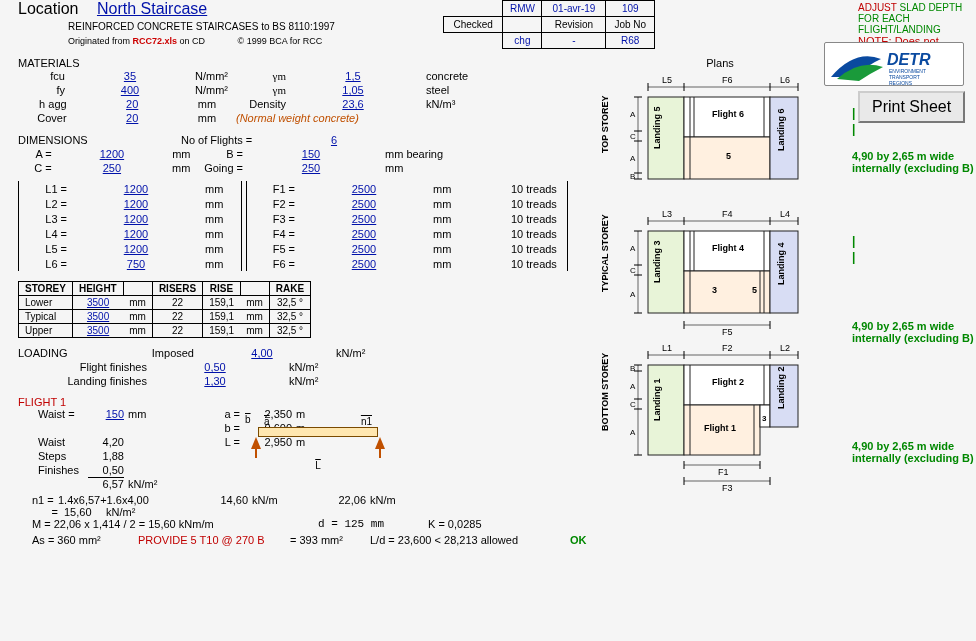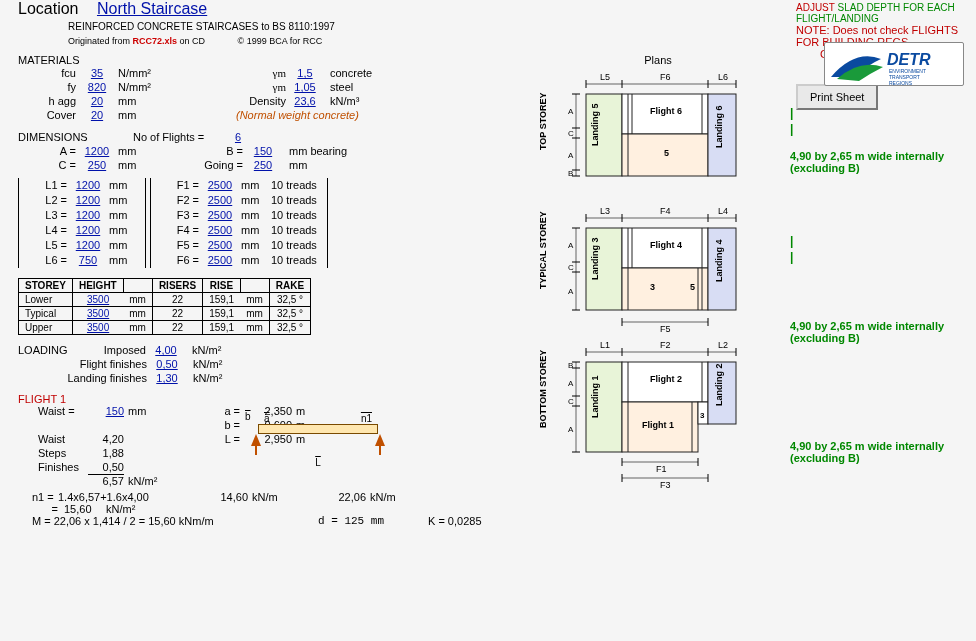--- a/index.html
+++ b/index.html
@@ -30,21 +30,21 @@
 
   table.meta { border-collapse: collapse; width: 212px; font-size:10px; }
   table.meta td { border:1px solid #000; text-align:center; height:16px; }
   .blue { color:#0011aa; }
   .u { text-decoration: underline; }
 
   .sect { margin-top: 8px; }
   .sect-title { font-size:11px; }
   .orange { color:#c05000; font-style: italic; }
 
-  .row { display:flex; align-items:flex-start; line-height:14px;}
+  .row { display:flex; align-items:flex-end; line-height:14px;gap:48px;}
   .lbl { display:inline-block; }
   .val { display:inline-block; color:#0011aa; text-decoration: underline; text-align:center;}
   .unit { display:inline-block; }
 
   .mat-row { display:flex; }
   .mat-left { width: 210px; }
   .mat-right { flex:1;}
 
   .dim-lbl { width:58px; text-align:right; }
   .dim-val { width:42px; }
@@ -99,21 +99,21 @@
 
   
   .plans-title { text-align:center; font-size:11px; margin-bottom:4px; margin-top:8px; font-family: Arial;}
   .plan-block { position:relative; margin-bottom:14px; height:120px;}
 
   
   .side .adjust { font-size:10px; }
   .side .adjust .rd { color:#c00000;}
   .side .adjust .gr { color:#008800;}
   .side .note { font-size:11px; color:#c00000; margin-top:0px;}
-  .print-btn { background:#e9e9e9; border:2px outset #ccc; padding:5px 12px; font-size:11px; cursor:pointer; margin-top:24px;}
+  .print-btn { background:#e9e9e9; border:2px outset #ccc; padding:5px 12px; font-size:16px; cursor:pointer; margin-top:8px;}
   .logo { position:absolute; right:12px; top:42px; width:140px; height:44px; background:#fff; border:1px solid #888; border-radius:2px;}
   .logo svg { }
   .side-dim { color:#008800; font-weight:bold; font-size:11px; position:absolute; }
   .green-bar { color:#008800; font-weight:bold; position:absolute; font-size:12px;}
 
 </style>
 </head>
 <body>
 
 <div class="page">
@@ -124,37 +124,61 @@
       <div class="loc-line">
         <span class="loc-lbl">Location</span>
         <span class="loc-val">North Staircase</span>
       </div>
       <div class="subsub">REINFORCED CONCRETE STAIRCASES to BS 8110:1997</div>
       <div class="fine">
         <span>Originated from </span><span class="r">RCC72.xls</span><span> on CD</span>
         <span style="margin-left:30px;">© 1999 BCA for RCC</span>
       </div>
     </div>
+    <div class="hdr-right">
+      <table class="meta">
+        <tbody>
+              <tr>
+          <td style="border-top:none;border-left:none;"></td>
+          <td class="blue">RMW</td>
+          <td class="blue">01-avr-19</td>
+          <td class="blue">109</td>
+        </tr>
+        <tr>
+          <td>Checked</td>
+          <td></td>
+          <td>Revision</td>
+          <td>Job No</td>
+        </tr>
+        <tr>
+          <td style="border-bottom:none;border-left:none;"></td>
+          <td class="blue">chg</td>
+          <td class="blue">-</td>
+          <td class="blue">R68</td>
+        </tr>
+      </tbody>
+          </table>
+    </div>
   </div>
 
   <div style="display:flex;">
   <div style="flex:0 0 405px;">
 
   <div class="sect">
     <div class="sect-title">MATERIALS</div>
     <div class="mat-row">
       <div class="mat-left">
         <div class="row">
                   <span class="lbl dim-lbl">fcu</span>
                   <span class="val dim-val">35</span>
                   <span class="unit dim-u">N/mm²</span>
                 </div>
         <div class="row">
                   <span class="lbl dim-lbl">fy</span>
-                  <span class="val dim-val">820</span>
+                  <span class="val dim-val">400</span>
                   <span class="unit dim-u">N/mm²</span>
                 </div>
         <div class="row">
                   <span class="lbl dim-lbl">h agg</span>
                   <span class="val dim-val">20</span>
                   <span class="unit dim-u">mm</span>
                 </div>
         <div class="row">
                   <span class="lbl dim-lbl">Cover</span>
                   <span class="val dim-val">20</span>
@@ -424,20 +448,27 @@
     <div class="line">
       <span style="width:40px;padding-left:14px;text-align:right;">=</span>
       <span style="width:48px;padding-left:6px;">15,60</span>
       <span>kN/m²</span>
     </div>
     <div class="line">
       <span style="padding-left:14px;width:300px;">M =  22,06 x 1,414 / 2 = 15,60 kNm/m</span>
       <span style="width:110px;font-family:Liberation Mono, monospace;">d =  125 mm</span>
       <span style="width:110px;">K =  0,0285</span>
     </div>
+    <div class="line" style="margin-top:4px;">
+      <span style="padding-left:14px;width:120px;">As = 360 mm²</span>
+      <span class="provide" style="width:152px;">PROVIDE 5 T10 @ 270 B</span>
+      <span style="width:80px;">= 393 mm²</span>
+      <span style="width:200px;">L/d =  23,600 &lt; 28,213 allowed</span>
+      <span class="ok" style="width:30px;">OK</span>
+    </div>
   </div>
 
   </div>
 
   <div style="flex:1;position:relative;">
     <div class="plans-title">Plans</div>
 
     <div class="plan-block">
       <svg width="240" height="130" viewBox="0 0 240 130">
         <text x="8" y="80" transform="rotate(-90 8 80)" font-size="9" font-weight="bold">TOP STOREY</text>

